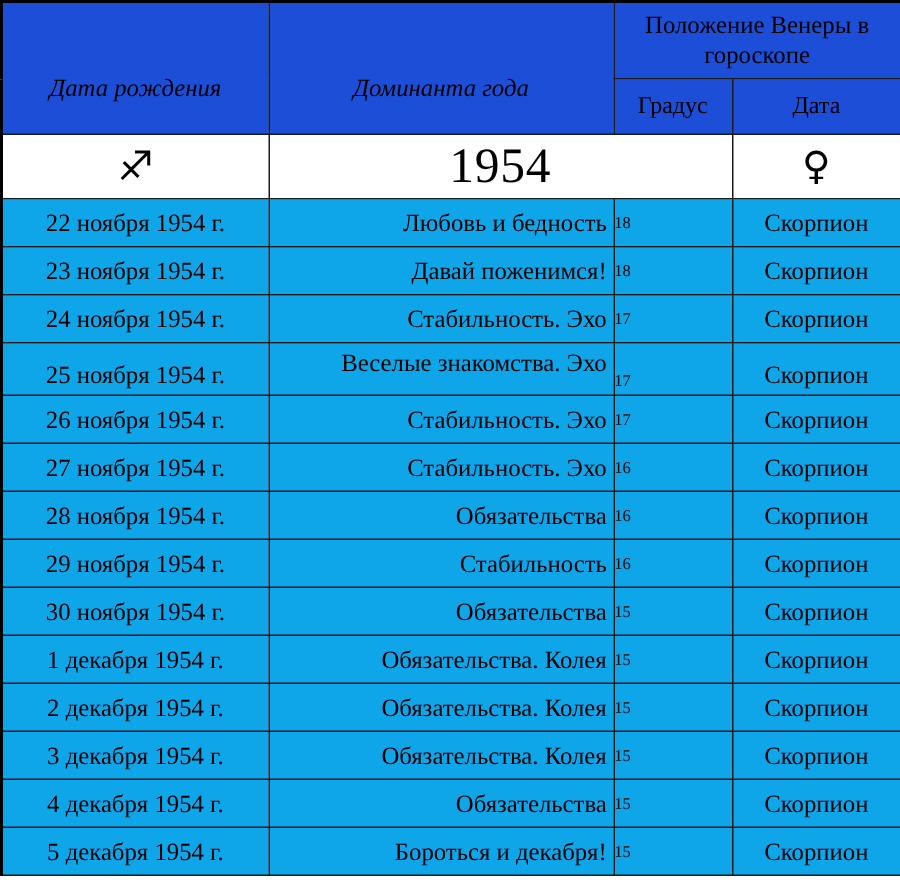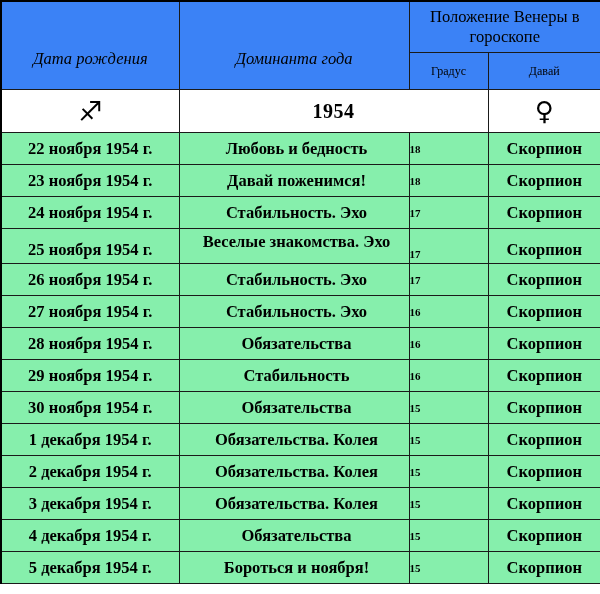--- a/index.html
+++ b/index.html
@@ -41,21 +41,21 @@
   }
 
   
   .col-date   { width: 178px; }
   .col-dom    { width: 230px; }
   .col-deg    { width: 79px; }
   .col-sign   { width: 113px; }
 
   
   thead td, thead th {
-    background: #3b82f6;
+    background: #1d4ed8;
     text-align: center;
     font-weight: bold;
     font-size: 16.5px;
     line-height: 1.18;
     border: 1px solid #1a1a1a;
   }
 
   .hdr-date, .hdr-dom {
     height: 86px;
     padding: 0 6px 4px 6px;
@@ -66,65 +66,64 @@
     font-style: italic;
   }
   .hdr-venus {
     height: 50px;
     padding: 4px 6px 4px 6px;
     font-size: 16.5px;
     line-height: 1.2;
   }
   .hdr-sub {
     height: 36px;
-    font-size: 12px;
+    font-size: 16px;
     padding: 0 2px;
   }
 
   
   .band td {
     background: #ffffff;
     height: 42px;
     text-align: center;
     border: 1px solid #1a1a1a;
     border-top: 2px solid #000000;
   }
   .band .year {
-    font-size: 20px;
-    font-weight: bold;
+    font-size: 33px;
+    font-weight: normal;
     letter-spacing: 0.5px;
     line-height: 1;
   }
   .band .glyph-sag {
     font-size: 27px;
     line-height: 1;
     display: inline-block;
     font-family: "DejaVu Sans", sans-serif;
   }
   .band .glyph-venus {
     font-size: 26px;
     line-height: 1;
     display: inline-block;
     font-family: "DejaVu Sans", sans-serif;
     font-weight: bold;
   }
 
   
   tbody.data tr td {
-    background: #86efac;
+    background: #0ea5e9;
     height: 31px;
-    font-weight: bold;
   }
   .cell-date {
     text-align: center;
     font-size: 16.5px;
     white-space: nowrap;
   }
   .cell-dom {
-    text-align: center;
+    text-align: right;
     font-weight: bold;
     font-size: 16.5px;
     padding-left: 9px !important;
     padding-right: 4px !important;
     line-height: 1.2;
   }
   .cell-deg {
     text-align: left;
     font-size: 11px;
   }
@@ -168,21 +167,21 @@
         </td>
         <td class="hdr-venus" colspan="2">
           <span>Положение Венеры в гороскопе</span>
         </td>
       </tr>
       <tr>
         <td class="hdr-sub">
           <span>Градус</span>
         </td>
         <td class="hdr-sub">
-          <span>Давай</span>
+          <span>Дата</span>
         </td>
       </tr>
     </thead>
 
     <tbody>
       <tr class="band">
         <td>
           <span class="glyph-sag">♐</span>
         </td>
         <td class="year" colspan="2">1954</td>
@@ -266,19 +265,19 @@
           <td class="cell-sign">Скорпион</td>
         </tr>
         <tr>
           <td class="cell-date">4 декабря 1954 г.</td>
           <td class="cell-dom">Обязательства</td>
           <td class="cell-deg">15</td>
           <td class="cell-sign">Скорпион</td>
         </tr>
         <tr>
           <td class="cell-date">5 декабря 1954 г.</td>
-          <td class="cell-dom">Бороться и ноября!</td>
+          <td class="cell-dom">Бороться и декабря!</td>
           <td class="cell-deg">15</td>
           <td class="cell-sign">Скорпион</td>
         </tr>
       </tbody>
   </table>
 </div>
 
 </body></html>

